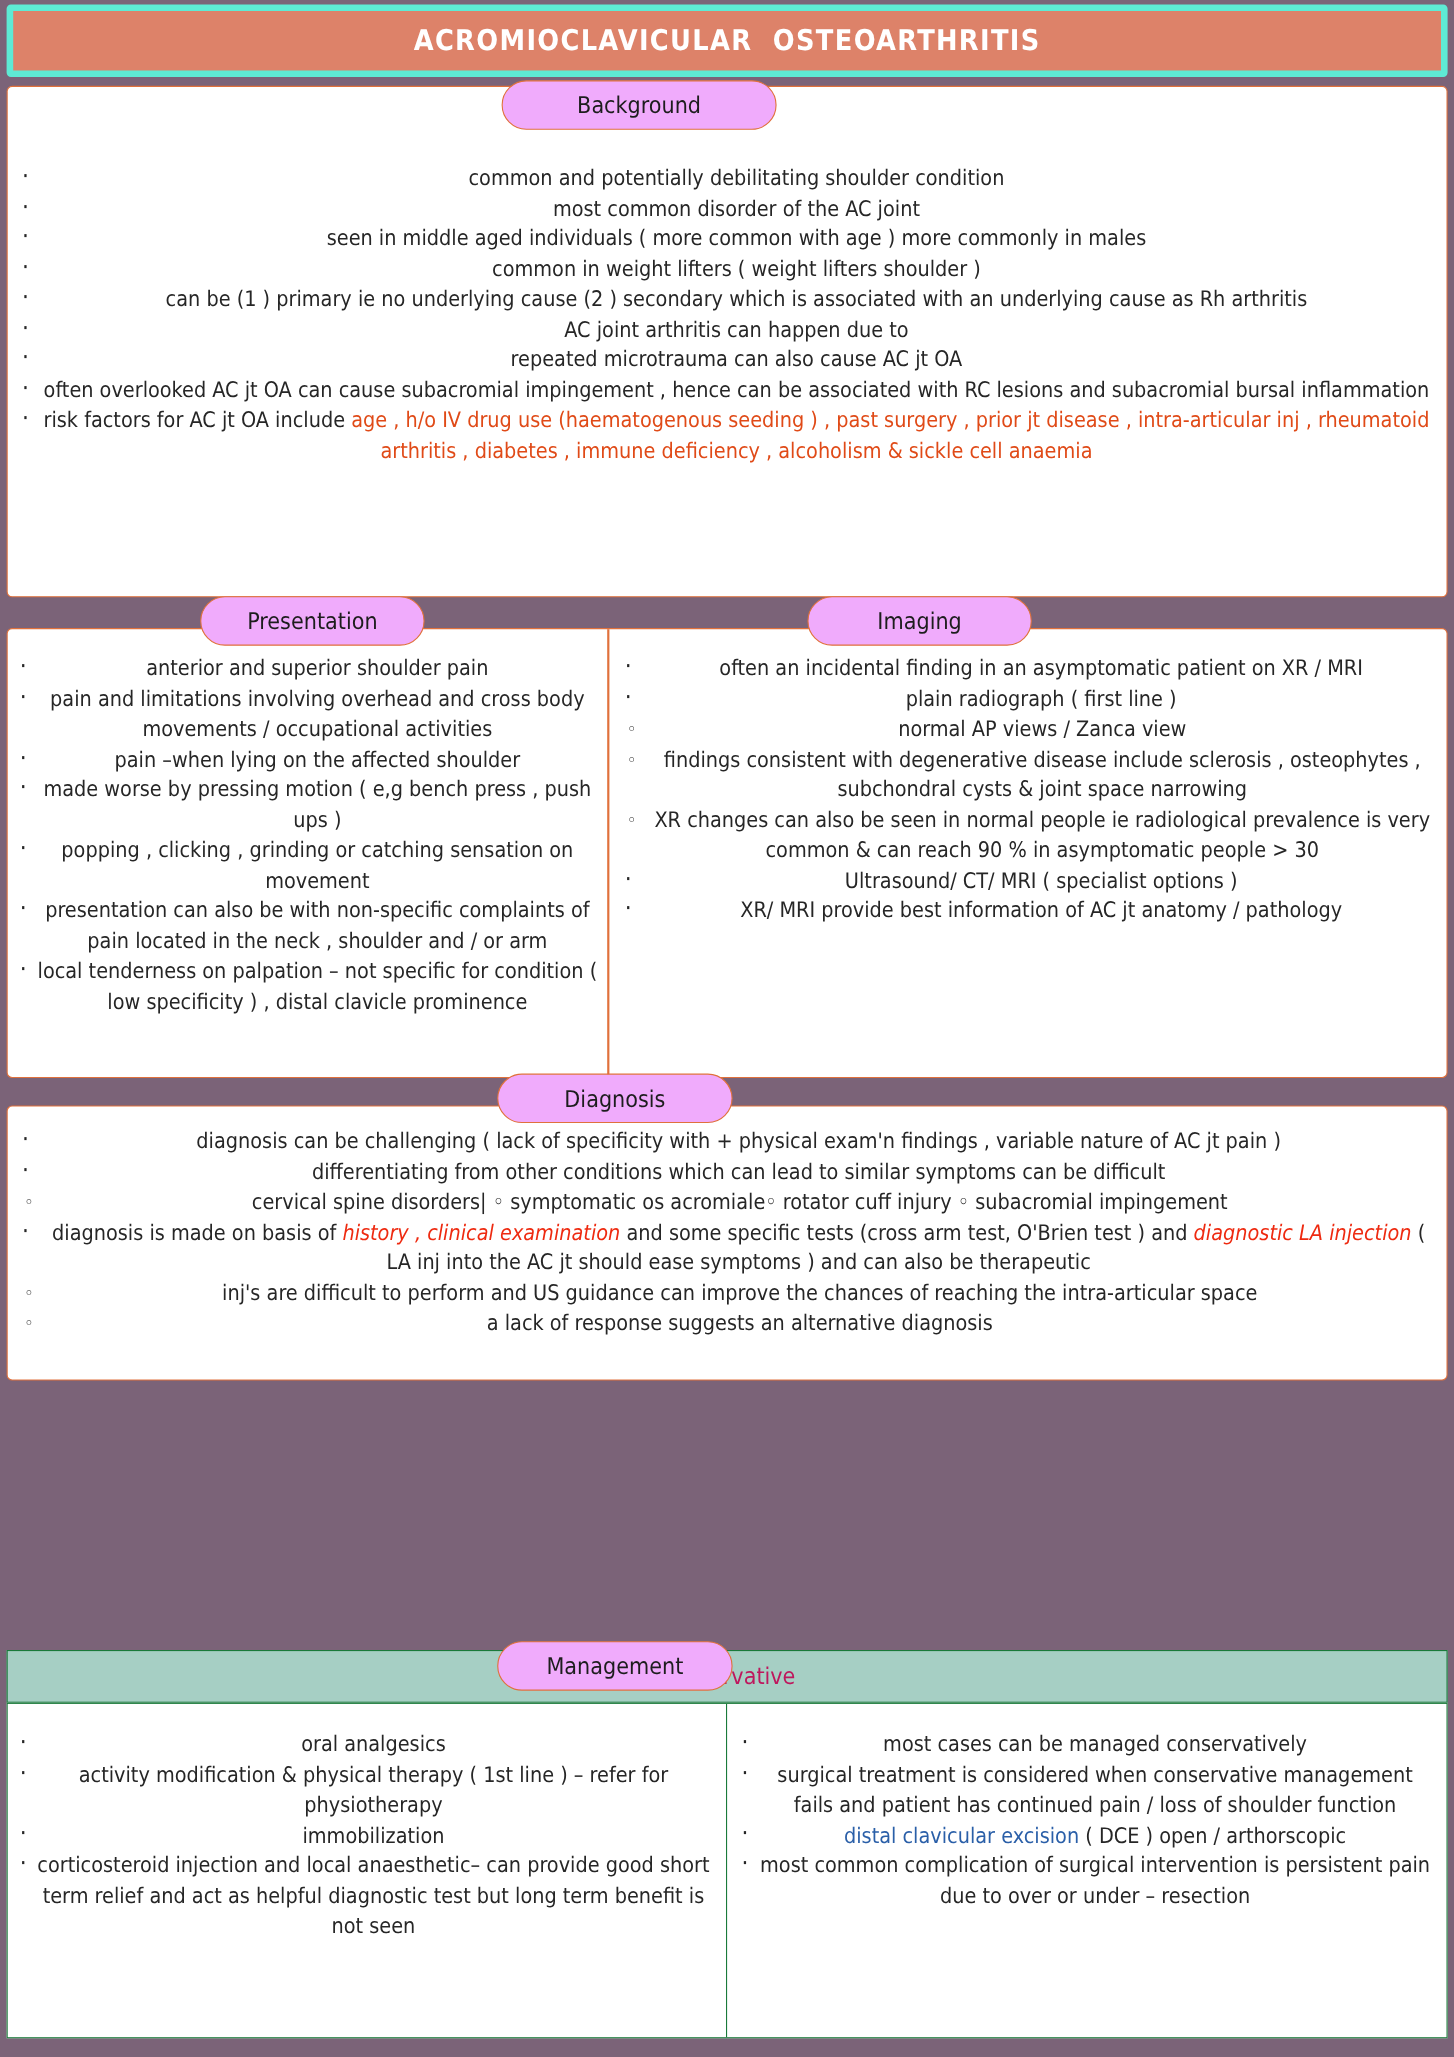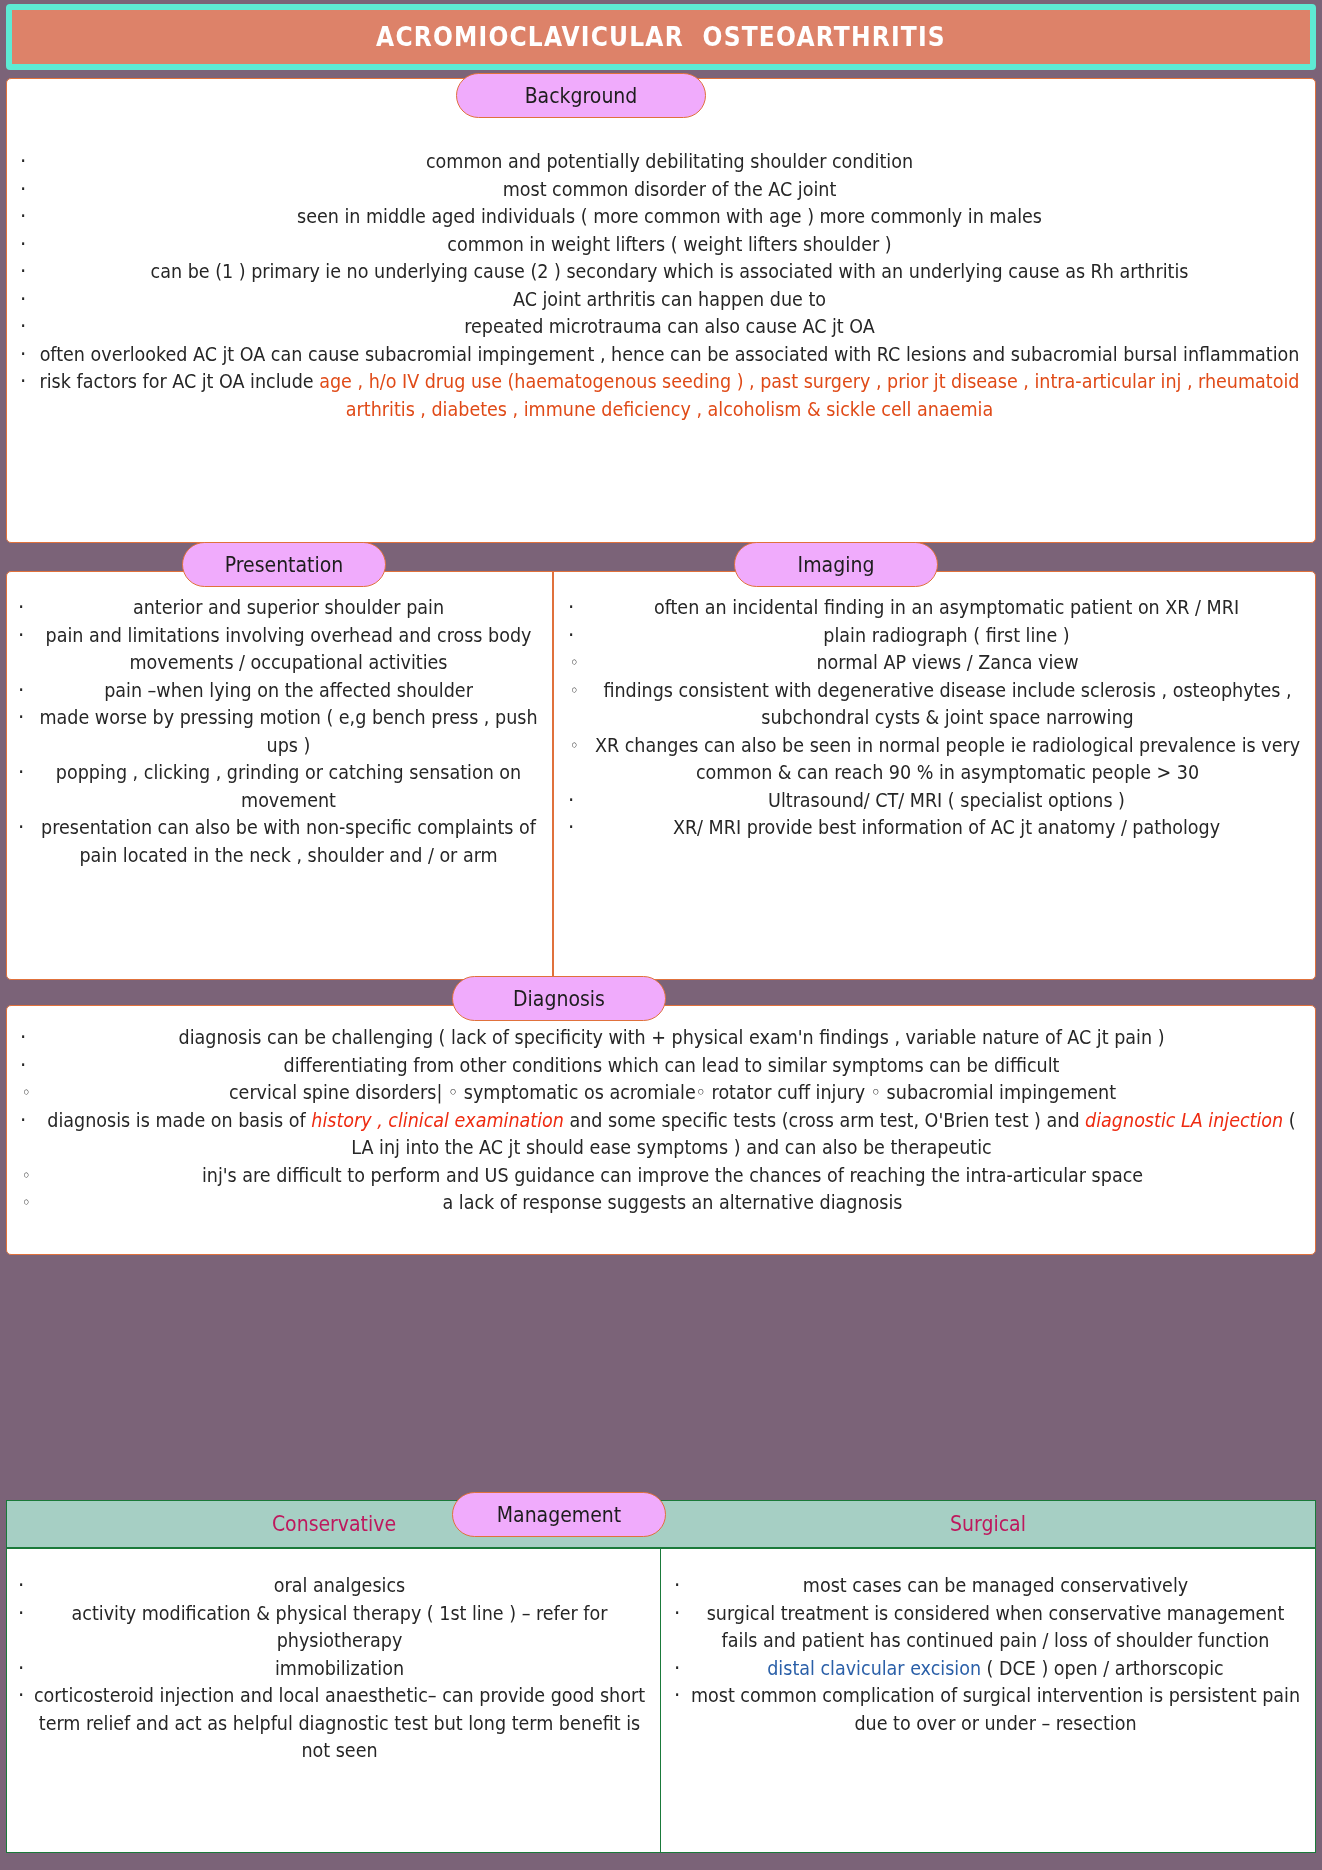--- a/index.html
+++ b/index.html
@@ -189,20 +189,21 @@
   </div>
 
   <div class="content wide" style="left:16px; top:594px; width:528px;">
     <ul class="bl">
       <li class="b">anterior and superior shoulder pain</li>
       <li class="b">pain and limitations involving overhead and cross body movements / occupational activities</li>
       <li class="b">pain –when lying on the affected shoulder</li>
       <li class="b">made worse by pressing motion ( e,g bench press , push ups )</li>
       <li class="b">popping , clicking , grinding or catching sensation on movement</li>
       <li class="b">presentation can also be with non-specific complaints of pain located in the neck , shoulder and / or arm</li>
+      <li class="b">local tenderness on palpation – not specific for condition ( low specificity ) , distal clavicle prominence</li>
     </ul>
   </div>
 
   <div class="content wide" style="left:566px; top:594px; width:744px;">
     <ul class="bl">
       <li class="b">often an incidental finding in an asymptomatic patient on XR / MRI</li>
       <li class="b">plain radiograph ( first line )</li>
       <li class="sub">normal AP views / Zanca view</li>
       <li class="sub">findings consistent with degenerative disease include sclerosis , osteophytes , subchondral cysts &amp; joint space narrowing</li>
       <li class="sub">XR changes can also be seen in normal people ie radiological prevalence is very common &amp; can reach 90 % in asymptomatic people &gt; 30</li>
@@ -221,21 +222,20 @@
       <li class="b">differentiating from other conditions  which can lead to similar symptoms can be difficult</li>
       <li class="sub">cervical spine disorders| ◦ symptomatic os acromiale◦ rotator cuff injury ◦ subacromial impingement</li>
       <li class="b"><span>diagnosis is made on basis of </span><span class="red2">history , clinical examination</span><span> and some specific tests (cross arm test, O'Brien test ) and  </span><span class="red2">diagnostic LA injection</span><span> ( LA inj into the AC jt should ease symptoms ) and can also be therapeutic</span></li>
       <li class="sub">inj's are difficult to perform and US guidance can improve the chances of reaching the intra-articular space</li>
       <li class="sub">a lack of response suggests an alternative diagnosis</li>
     </ul>
   </div>
 
   <div class="mgmt-head" style="left:6px; top:1500px; width:1310px; height:48px;">
     <div class="col">Conservative</div>
-    <div class="col">Surgical</div>
   </div>
   <div class="mgmt-body" style="left:6px; top:1548px; width:1310px; height:305px;"></div>
   <div class="vsep-green" style="left:660px; top:1549px; height:303px;"></div>
 
   <div class="pill" style="left:452px; top:1492px; width:214px; height:45px;">
     <span>Management</span>
   </div>
 
   <div class="content wide" style="left:16px; top:1572px; width:630px;">
     <ul class="bl">

